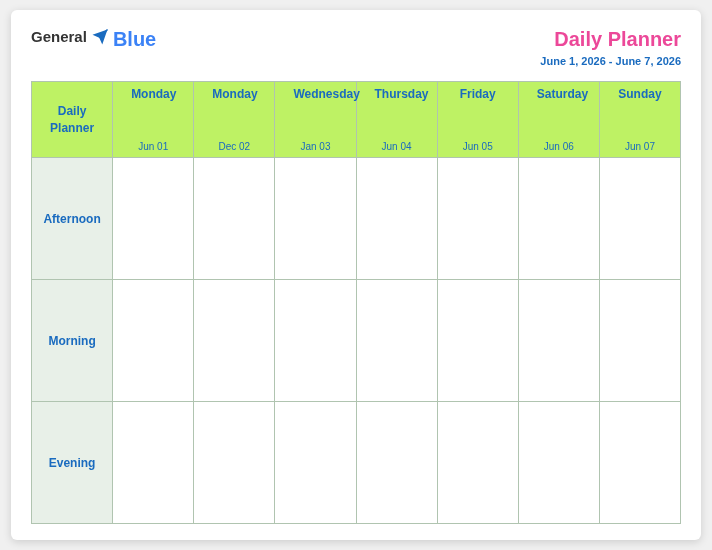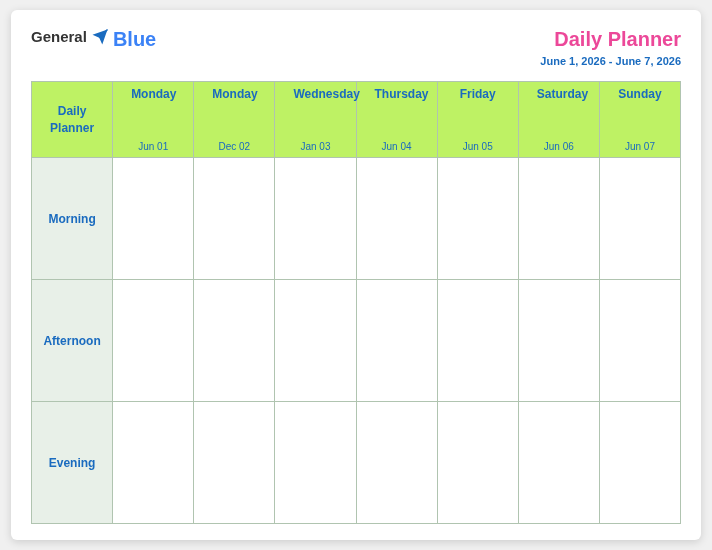--- a/index.html
+++ b/index.html
@@ -170,31 +170,31 @@
           <span class="th-date">Jun 06</span>
         </th>
         <th>
           <span class="th-day-name">Sunday</span>
           <span class="th-date">Jun 07</span>
         </th>
       </tr>
     </thead>
     <tbody>
       <tr>
+        <td class="row-label">Afternoon</td>
+        <td></td>
+        <td></td>
+        <td></td>
+        <td></td>
+        <td></td>
+        <td></td>
+        <td></td>
+      </tr>
+      <tr>
         <td class="row-label">Morning</td>
-        <td></td>
-        <td></td>
-        <td></td>
-        <td></td>
-        <td></td>
-        <td></td>
-        <td></td>
-      </tr>
-      <tr>
-        <td class="row-label">Afternoon</td>
         <td></td>
         <td></td>
         <td></td>
         <td></td>
         <td></td>
         <td></td>
         <td></td>
       </tr>
       <tr>
         <td class="row-label">Evening</td>

